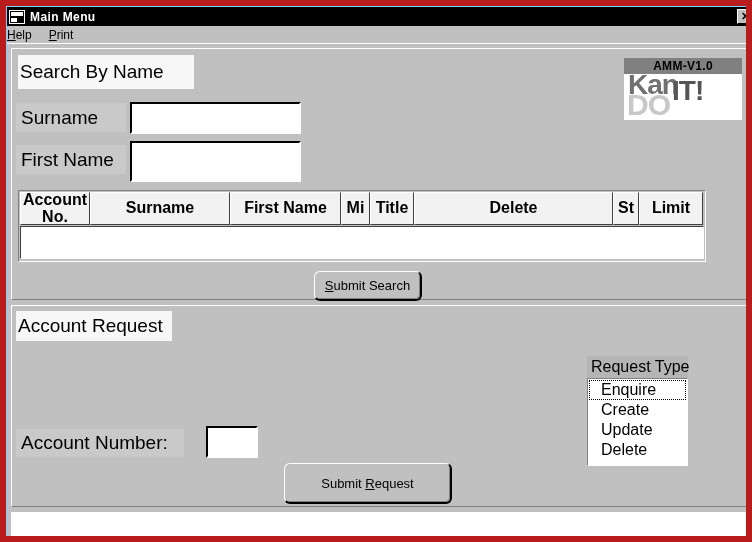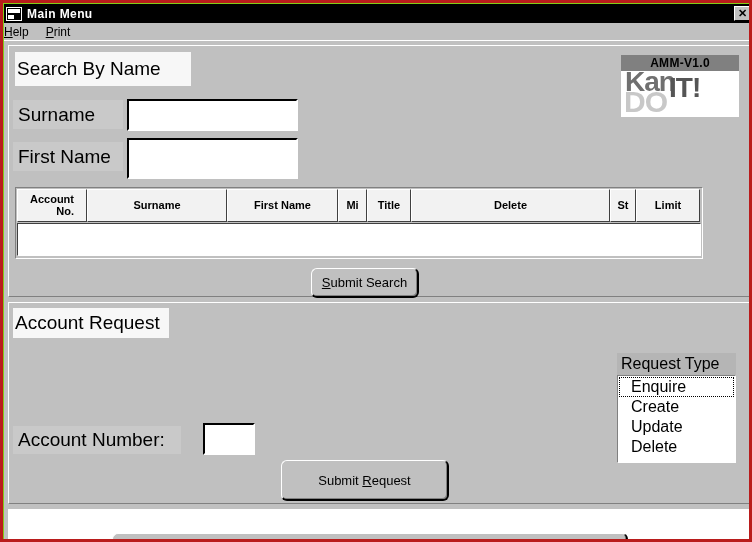--- a/index.html
+++ b/index.html
@@ -8,22 +8,22 @@
     background: #ffffff;
   }
   body {
     font-family: "Liberation Sans", sans-serif;
   }
   .app-window {
     position: relative;
     width: 752px;
     height: 542px;
     box-sizing: border-box;
-    background: #84cc16;
-    border: 3px solid #b91c1c;
+    background: #7dd3fc;
+    border: 6px solid #b91c1c;
     overflow: hidden;
   }
 
   
   .titlebar {
     position: absolute;
     left: 1px; top: 1px;
     width: 750px;
     height: 19px;
     background: #000000;
@@ -265,27 +265,27 @@
     display: flex;
     box-sizing: border-box;
   }
   .grid-head {
     background: #f2f2f2;
     border-top: 1px solid #ffffff;
     border-left: 1px solid #ffffff;
     border-right: 1px solid #404040;
     border-bottom: 1px solid #404040;
     box-sizing: border-box;
-    font-size: 11px;
+    font-size: 16px;
     font-weight: bold;
     color: #000000;
     display: flex;
     align-items: center;
     justify-content: center;
-    text-align: right;
+    text-align: center;
     line-height: 1.05;
     white-space: pre-line;
     cursor: pointer;
     flex: 0 0 auto;
   }
   .grid-body {
     position: absolute;
     left: 1px; top: 35px;
     width: 684px;
     height: 33px;
@@ -319,22 +319,22 @@
   }
   .btn u { text-decoration: underline; }
 
   .btn-submit-search { left: 302px; top: 222px; width: 108px; height: 30px; }
   .btn-submit-request { left: 272px; top: 157px; width: 168px; height: 41px; }
   .btn-exit { left: 103px; top: 23px; width: 516px; height: 30px; font-size: 13px; }
 
   
   .reqtype-wrap {
     position: absolute;
-    left: 608px; top: 50px;
-    width: 119px;
+    left: 575px; top: 50px;
+    width: 101px;
     height: 110px;
   }
   .reqtype-title {
     height: 22px;
     background: #b5b5b5;
     color: #000000;
     font-size: 16px;
     display: flex;
     align-items: center;
     padding-left: 4px;

